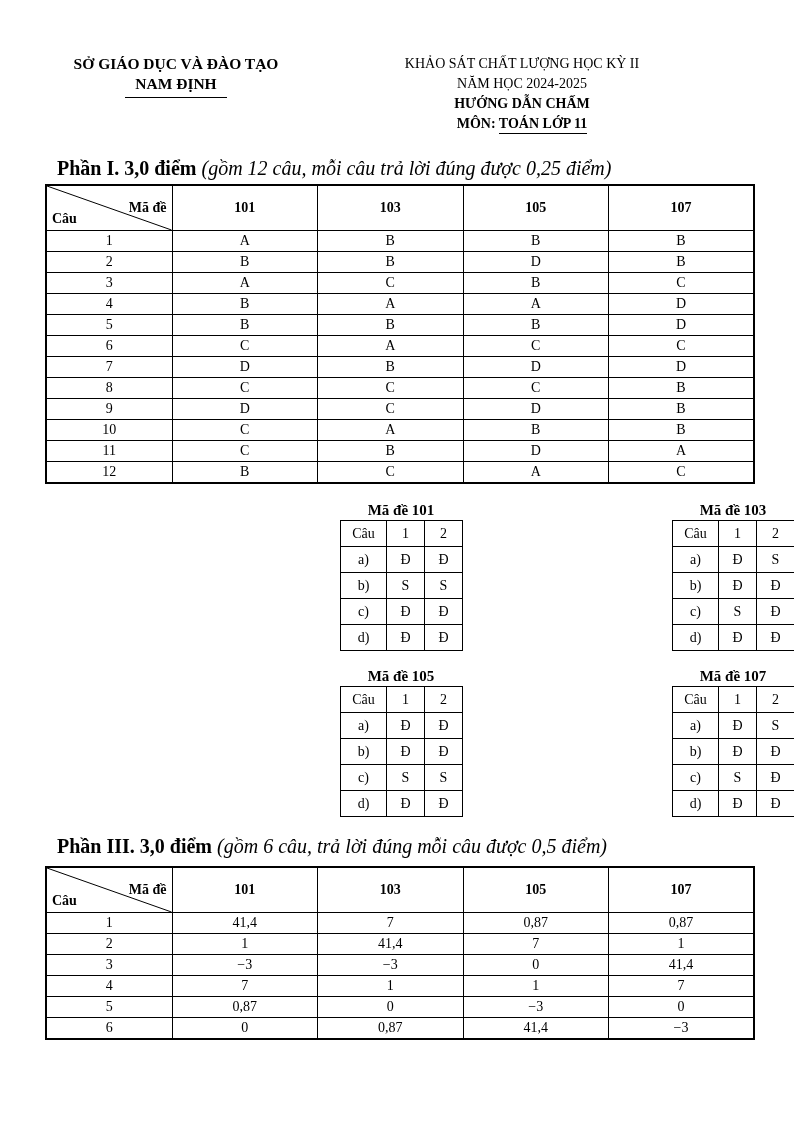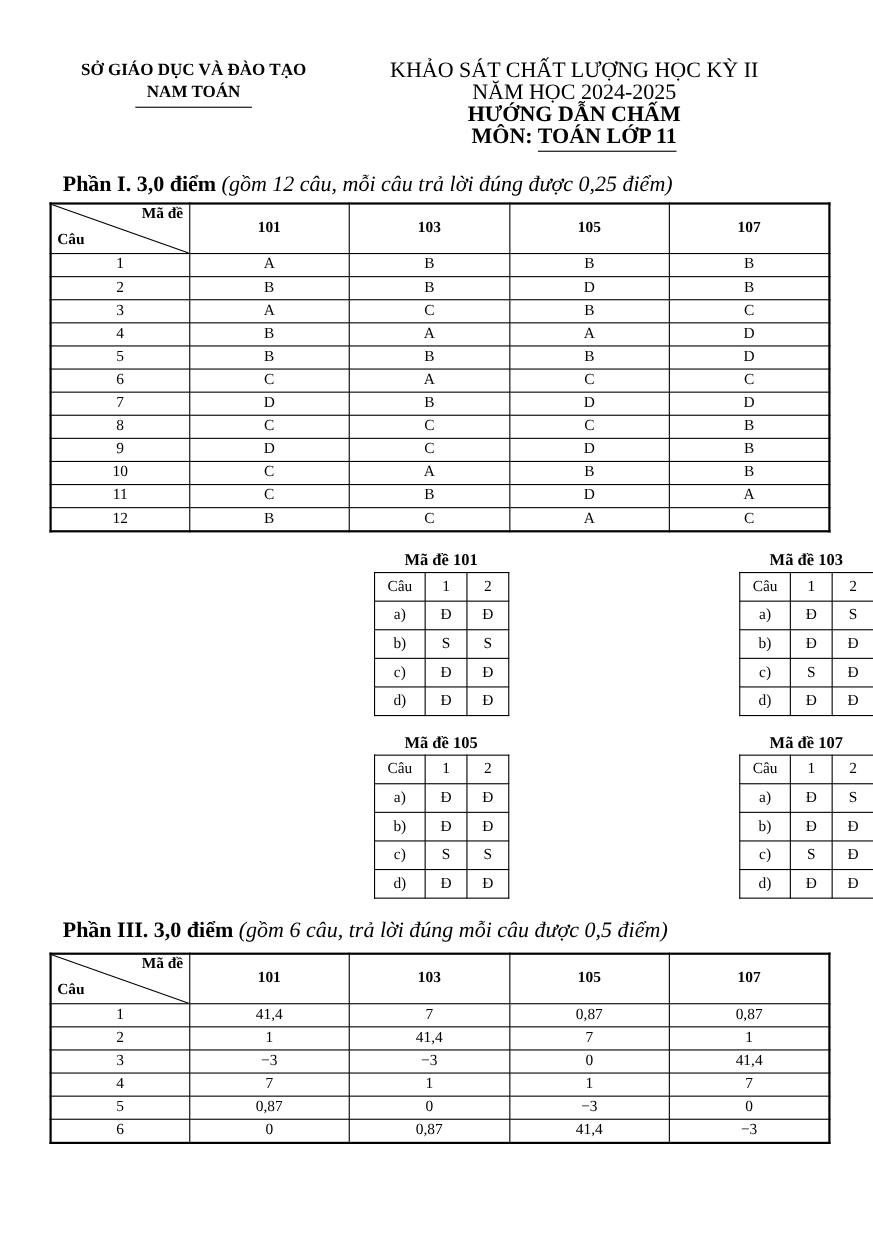--- a/index.html
+++ b/index.html
@@ -21,21 +21,21 @@
   .doc-header .hdr-left {
     width: 352px;
     text-align: center;
     font-weight: bold;
     font-size: 15.5px;
     line-height: 20px;
   }
   .doc-header .hdr-right {
     width: 340px;
     text-align: center;
-    font-size: 20px;
+    font-size: 14px;
     line-height: 20px;
   }
   .hdr-right .bold-line { font-weight: bold; }
   .org-underline {
     display: inline-block;
     border-bottom: 1.5px solid #000;
     padding: 0 10px 3px 10px;
   }
   .subject-underline {
     border-bottom: 1.5px solid #000;
@@ -74,21 +74,21 @@
   .big-table td { height: 20px; line-height: 20px; }
   .big-table col.qcol { width: 126px; }
 
   .corner-cell { position: relative; }
   .corner-cell .diag-svg {
     position: absolute; left: 0; top: 0;
     width: 100%; height: 100%;
     display: block;
   }
   .corner-cell .corner-top {
-    position: absolute; top: 1px; right: 5px;
+    position: absolute; top: 14px; right: 5px;
     font-weight: bold; font-size: 14px;
   }
   .corner-cell .corner-bottom {
     position: absolute; bottom: 3px; left: 5px;
     font-weight: bold; font-size: 14px;
   }
 
   
   .small-tables { margin-top: 18px; }
   .small-row { display: flex; justify-content: flex-end; }
@@ -124,21 +124,21 @@
   .small-table col.c2 { width: 38px; }
 </style>
 </head>
 <body>
 
 <div class="page">
 
   <div class="doc-header">
     <div class="hdr-left">
       <div>SỞ GIÁO DỤC VÀ ĐÀO TẠO</div>
-      <div><span class="org-underline">NAM TOÁN</span></div>
+      <div><span class="org-underline">NAM ĐỊNH</span></div>
     </div>
     <div class="hdr-right">
       <div>KHẢO SÁT CHẤT LƯỢNG HỌC KỲ II</div>
       <div>NĂM HỌC 2024-2025</div>
       <div class="bold-line">HƯỚNG DẪN CHẤM</div>
       <div class="bold-line"><span>MÔN: </span><span class="subject-underline">TOÁN LỚP 11</span></div>
     </div>
   </div>
 
   <div class="part-heading ph1">

